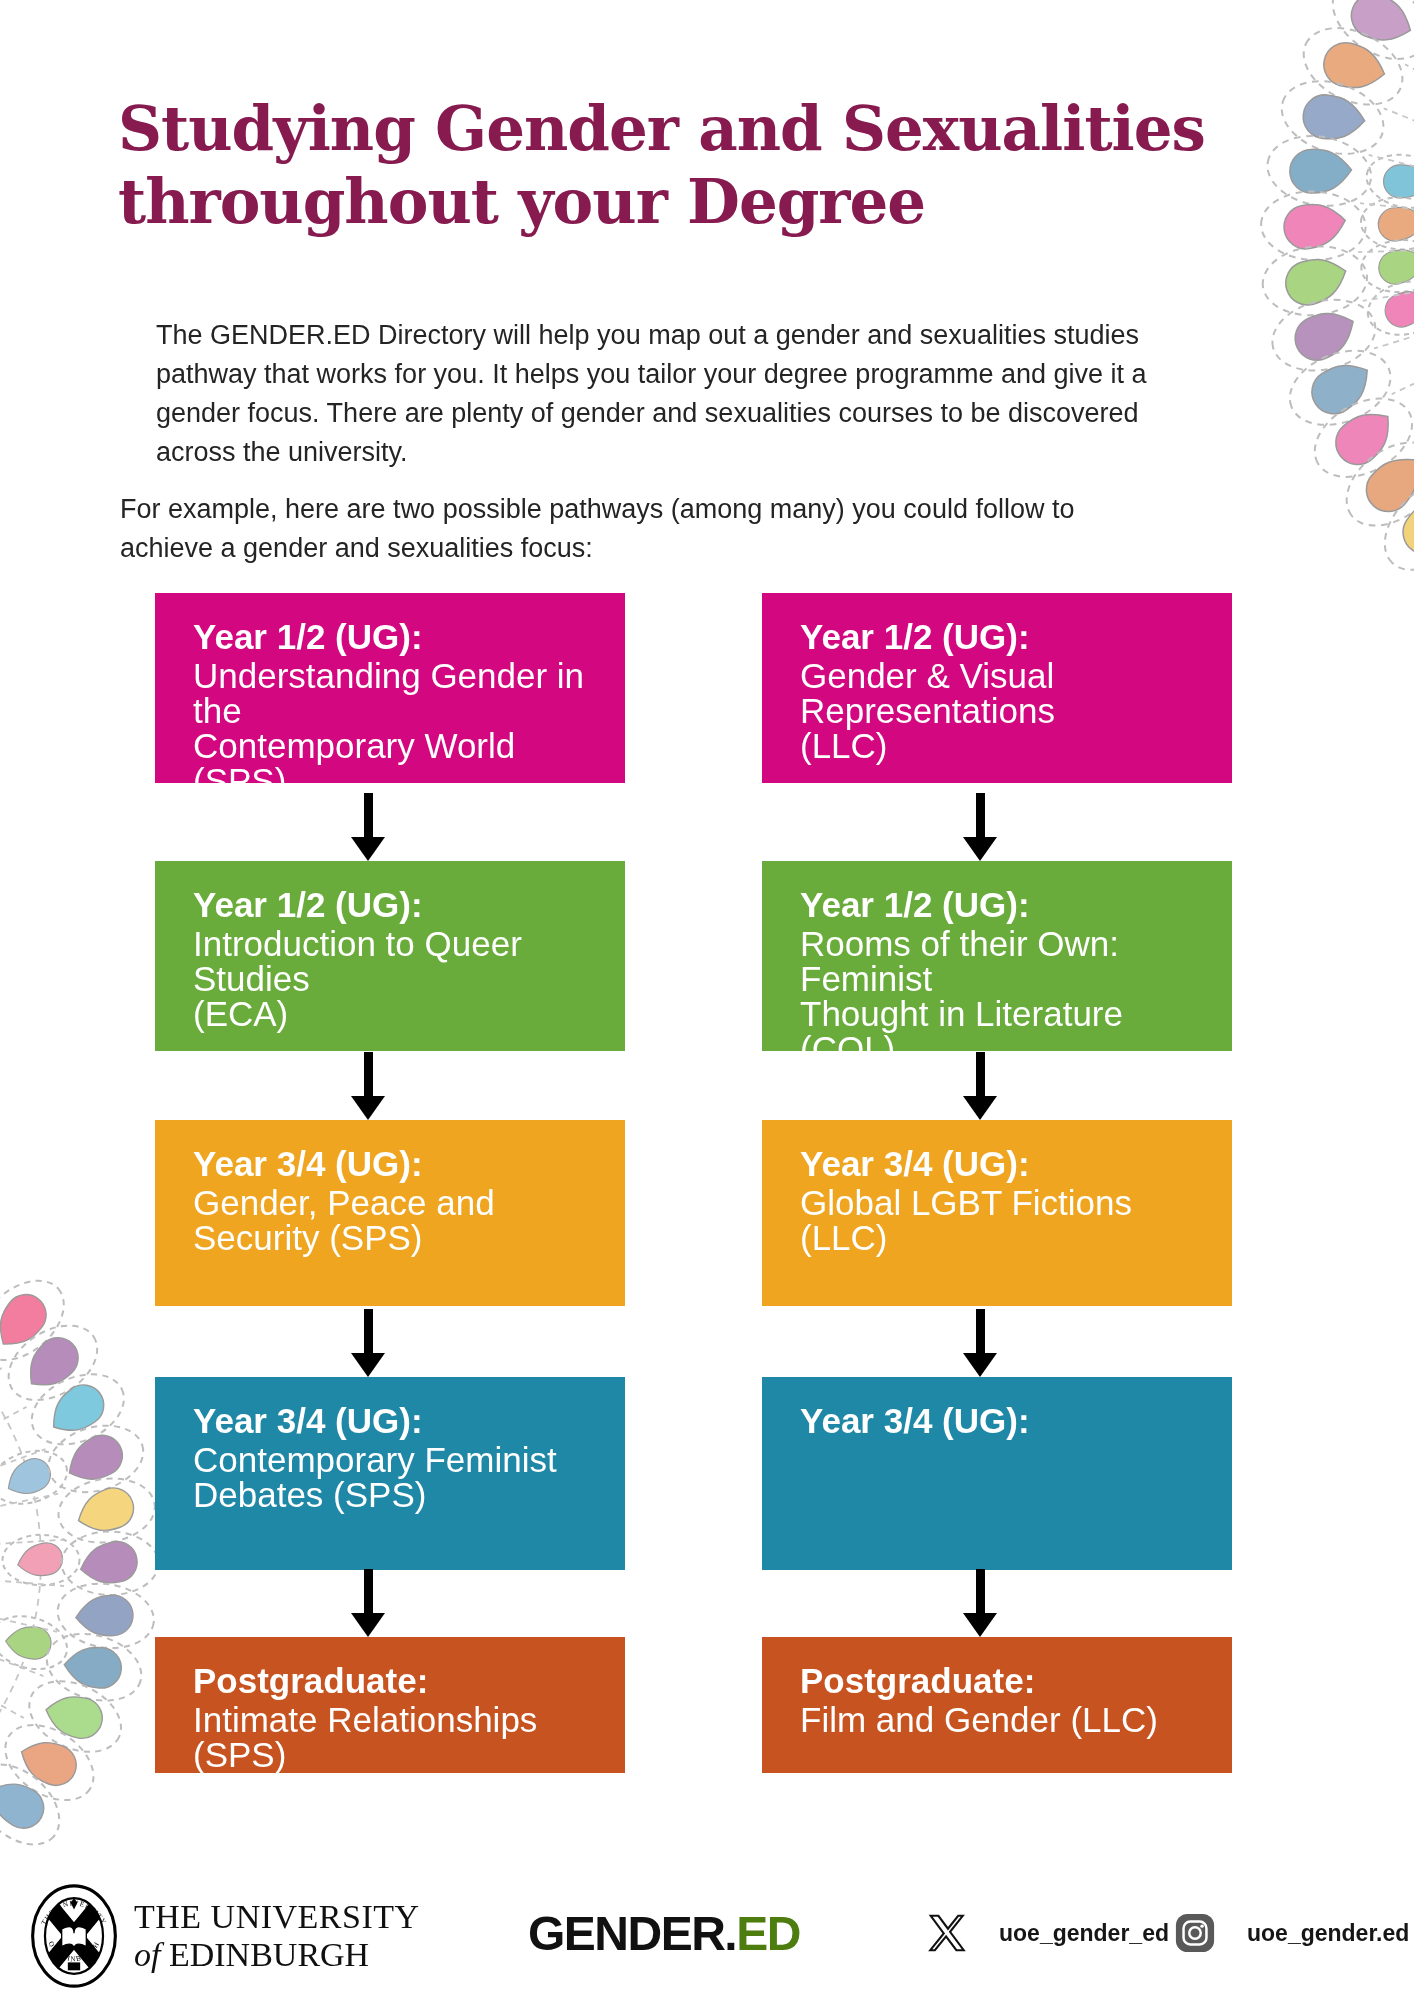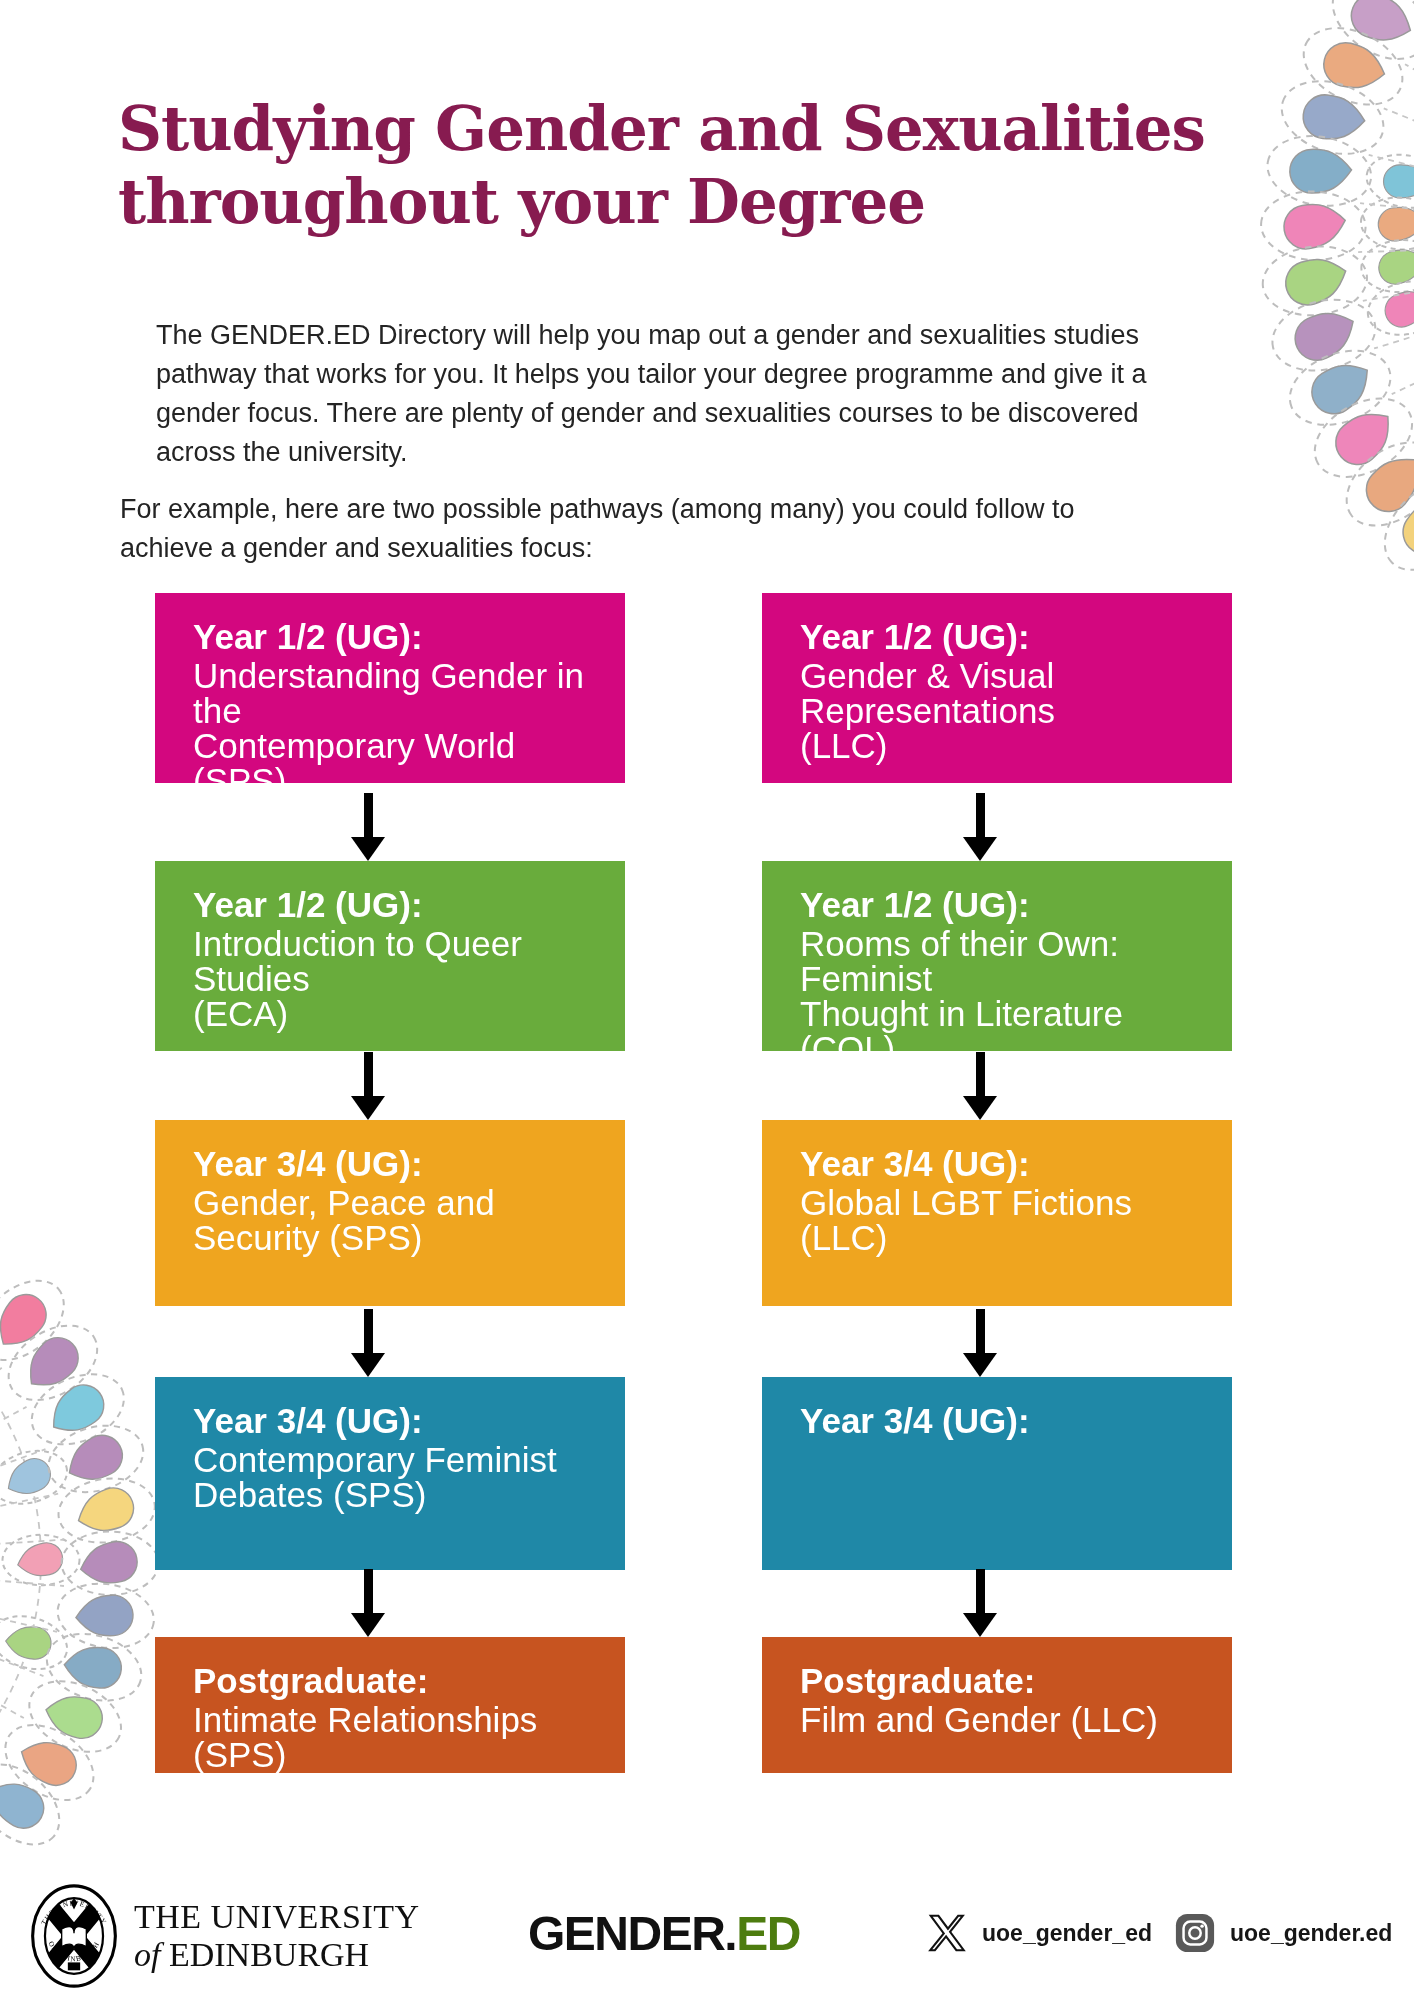--- a/index.html
+++ b/index.html
@@ -47,21 +47,21 @@
   .uni{position:absolute; left:30px; top:1882px; display:flex; align-items:center; gap:16px;}
   .crest{width:88px; height:108px;}
   .uni-text{font-family:"Liberation Serif", serif; color:#101010; line-height:1.12;}
   .uni-l1{font-size:34px; letter-spacing:0.5px;}
   .uni-l2{font-size:34px;}
   .uni-l2 .of{font-style:italic;}
 
   .gendered{position:absolute; left:528px; top:1906px; font-size:48px; font-weight:bold; letter-spacing:-1.5px; color:#111;}
   .gendered .g2{color:#4d7c0f;}
 
-  .social{position:absolute; top:1912px; display:flex; align-items:center; gap:14px;
+  .social{position:absolute; top:1912px; display:flex; align-items:center; gap:31px;
           font-size:23px; font-weight:bold; color:#161616;}
   .social-x{left:926px;}
   .social-ig{left:1174px;}
   .x-logo{width:42px;height:42px;}
   .ig-badge{width:42px;height:42px;}
 </style>
 </head>
 <body>
 
 <div class="page">

